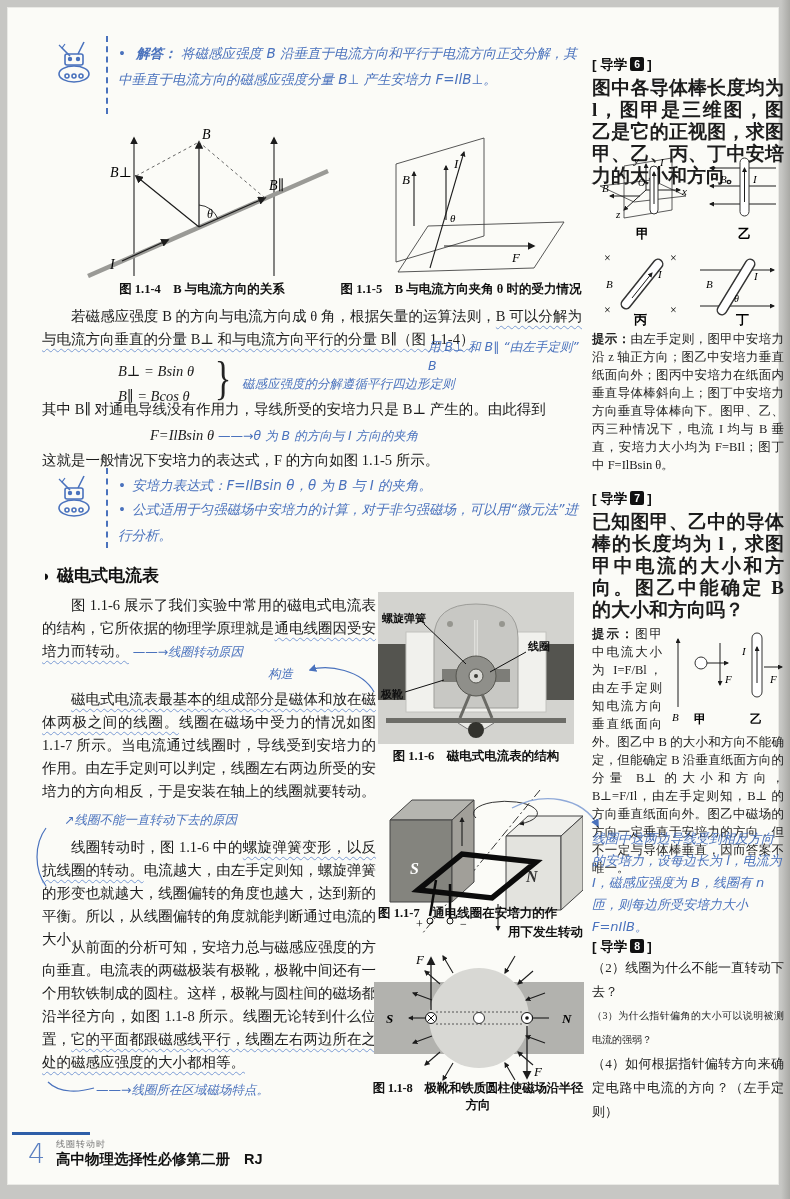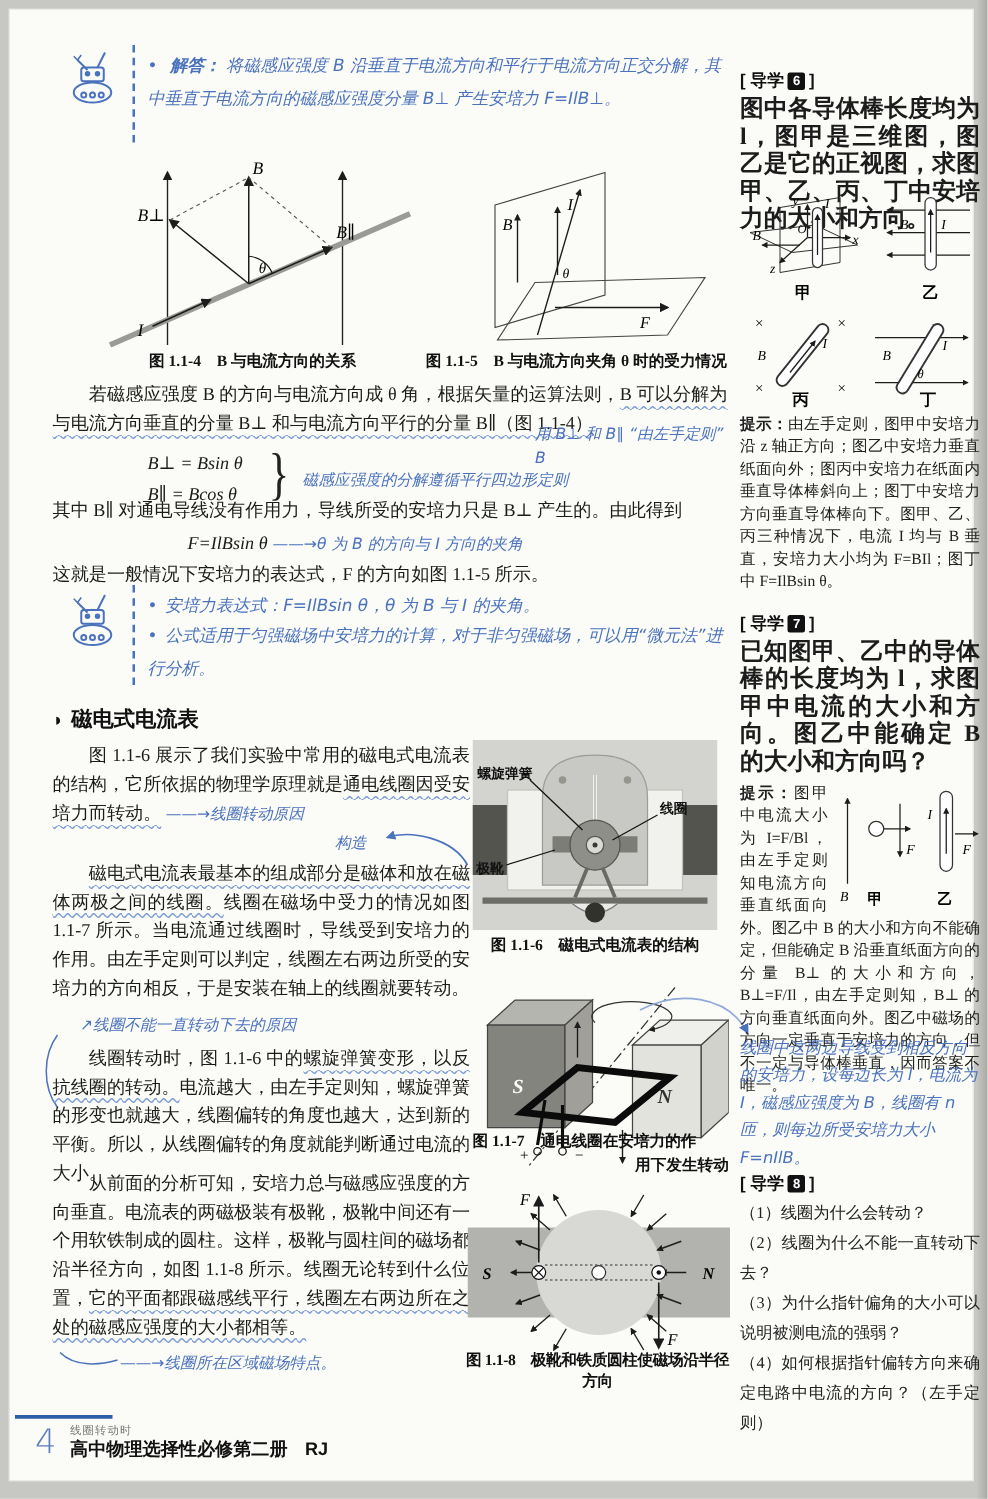--- a/index.html
+++ b/index.html
@@ -377,23 +377,22 @@
   </div>
 
   <div class="abs hand" style="left:0;top:772px;width:192px;font-size:13px;line-height:22px">
     <span>线圈中这两边导线受到相反方向的安培力，设每边长为 l，电流为 I，磁感应强度为 B，线圈有 n 匝，则每边所受安培力大小 F=nIlB。</span>
   </div>
 
   <div class="abs" style="left:0;top:882px;width:192px">
     <div class="sb-label">
       <span>[ 导学</span><span class="badge">8</span><span>]</span>
     </div>
-    <div class="sb-hint" style="font-size:13px;line-height:24px;margin-top:2px">（1）线圈为什么会转动？</div>
     <div class="sb-hint" style="font-size:13px;line-height:24px">（2）线圈为什么不能一直转动下去？</div>
-    <div class="sb-hint" style="font-size:13px;line-height:24px">（3）为什么指针偏角的大小可以说明被测电流的强弱？</div>
+    <div class="sb-hint" style="font-size:10px;line-height:24px">（3）为什么指针偏角的大小可以说明被测电流的强弱？</div>
     <div class="sb-hint" style="font-size:13px;line-height:24px">（4）如何根据指针偏转方向来确定电路中电流的方向？（左手定则）</div>
   </div>
 </div>
 
 <div class="abs footer-line" style="left:12px;top:1132px;width:78px"></div>
 <div class="abs pgnum" style="left:28px;top:1138px">4</div>
 <div class="abs brand" style="left:56px;top:1138px">线圈转动时</div>
 <div class="abs" style="left:56px;top:1150px">
   <span class="booktitle">高中物理选择性必修第二册</span>
   <span class="booktitle" style="margin-left:10px">RJ</span>

